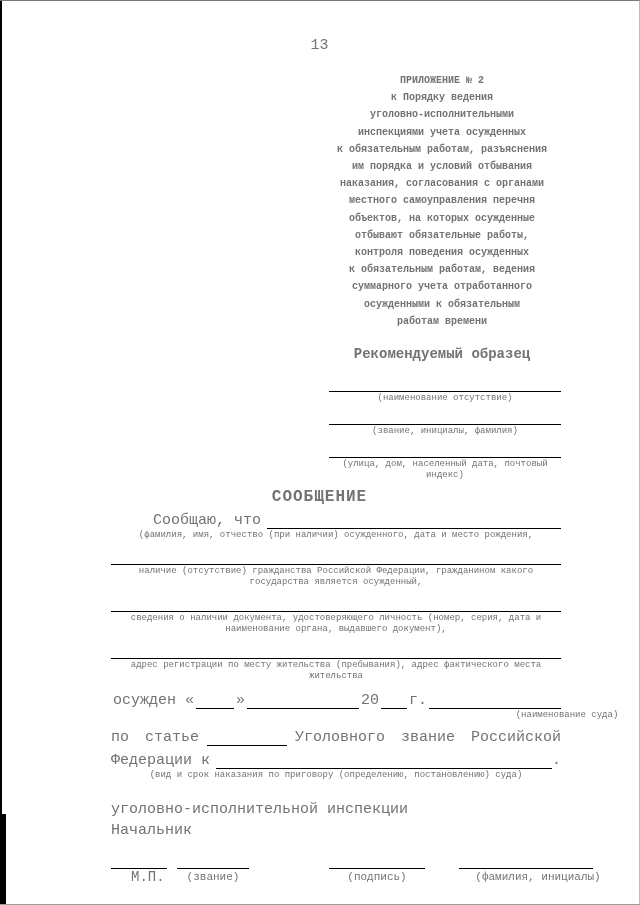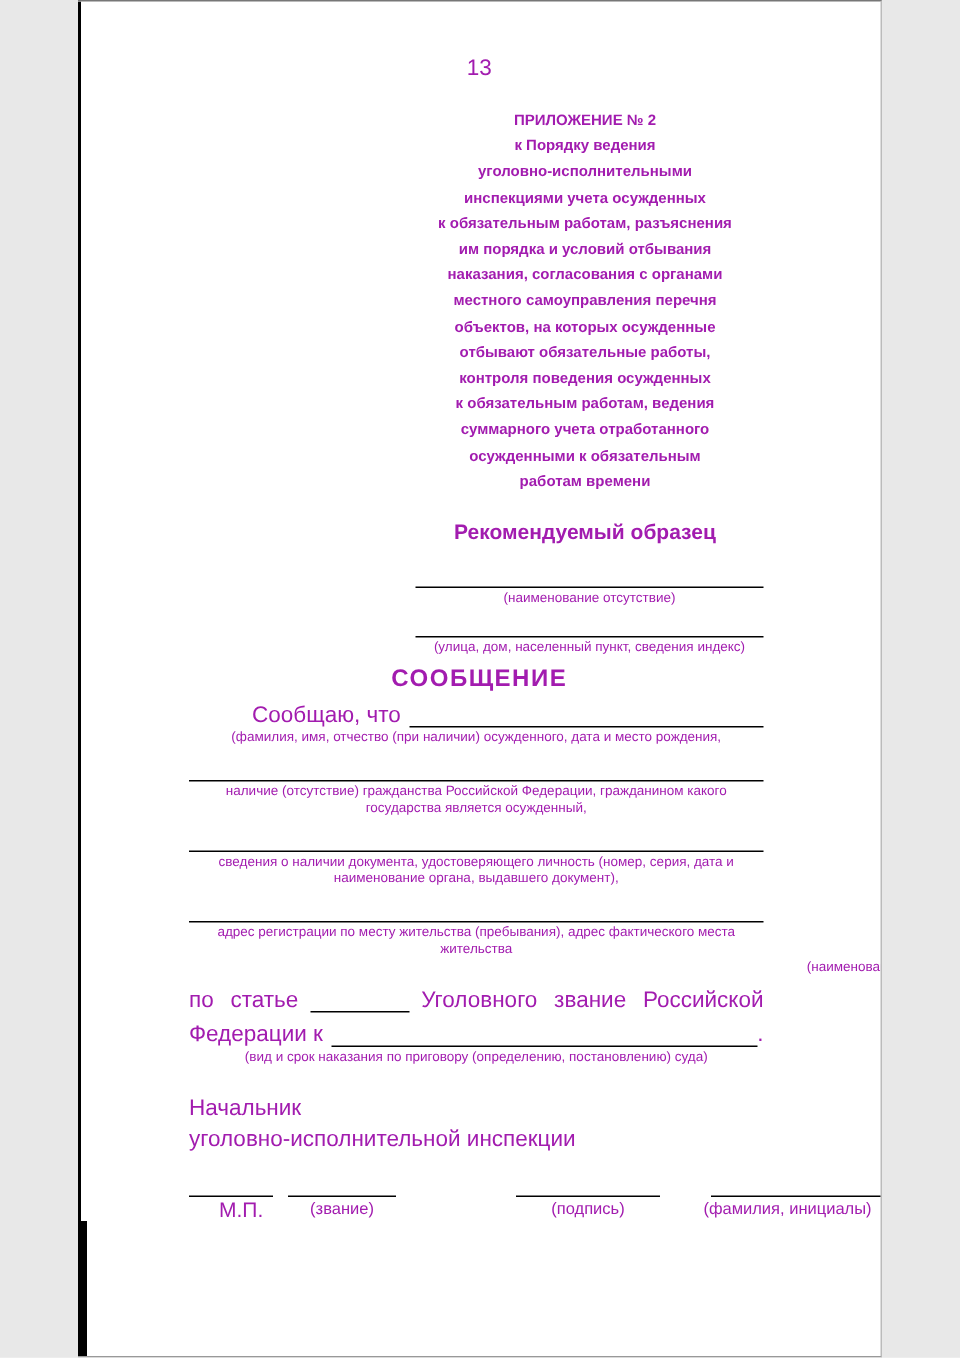--- a/index.html
+++ b/index.html
@@ -1,22 +1,22 @@
 <!DOCTYPE html>
 <html><head>
 <meta charset="utf-8">
 <style>
   html,body { margin:0; padding:0; background:#e8e8e8; }
   .page {
     position:relative;
-    width:536px; height:905px;
+    width:640px; height:905px;
     margin:0 auto;
     background:#ffffff;
-    color:#a21caf;
-    font-family:Liberation Sans, sans-serif;
+    color:#737373;
+    font-family:Liberation Mono, monospace;
     font-size:15px;
     box-sizing:border-box;
     overflow:hidden;
     border-top:1px solid #777;
     border-right:1px solid #bbb;
     border-bottom:1px solid #999;
   }
   .scan-edge-left { position:absolute; left:0; top:0; width:2px; height:100%; background:#000; }
   .scan-corner   { position:absolute; left:0; bottom:0; width:6px; height:90px; background:#000; }
 
@@ -31,21 +31,21 @@
   }
   .recommended { font-weight:bold; font-size:14px; margin-top:16px; text-align:center; }
 
   .header-fields { width:232px; margin:16px 78px 0 auto; }
   .field { margin-bottom:7px; }
   .field .line { border-bottom:1px solid #000; height:13px; }
   .caption { font-size:9px; text-align:center; line-height:11px; margin-top:1px; }
 
   .msg-title { text-align:center; font-weight:bold; font-size:16px; letter-spacing:1px; margin-top:4px; }
 
-  .content { margin:0 78px 0 74px; }
+  .content { margin:0 78px 0 111px; }
   .intro-row { display:flex; align-items:flex-end; margin-top:6px; padding-left:42px; }
   .intro-row .label { white-space:nowrap; padding-right:6px; }
   .blank { border-bottom:1px solid #000; height:15px; display:inline-block; }
   .grow { flex:1 1 auto; }
 
   .rule { border-bottom:1px solid #000; height:15px; margin-top:8px; }
 
   .sentenced-row { display:flex; align-items:flex-end; margin-top:10px; white-space:nowrap; }
   .sentenced-row span { padding:0 2px; }
   .court-caption { margin-left:350px; width:212px; }
@@ -90,21 +90,25 @@
     <div class="recommended">Рекомендуемый образец</div>
   </div>
 
   <div class="header-fields">
     <div class="field">
       <div class="line"></div>
       <div class="caption">(наименование отсутствие)</div>
     </div>
     <div class="field">
       <div class="line"></div>
-      <div class="caption">(улица, дом, населенный пункт, сведения индекс)</div>
+      <div class="caption">(звание, инициалы, фамилия)</div>
+    </div>
+    <div class="field">
+      <div class="line"></div>
+      <div class="caption">(улица, дом, населенный дата, почтовый индекс)</div>
     </div>
   </div>
 
   <div class="msg-title">СООБЩЕНИЕ</div>
 
   <div class="content">
     <div class="intro-row">
       <span class="label">Сообщаю, что</span>
       <span class="blank grow"></span>
     </div>
@@ -112,45 +116,55 @@
 
     <div class="rule"></div>
     <div class="caption">наличие (отсутствие) гражданства Российской Федерации, гражданином какого государства является осужденный,</div>
 
     <div class="rule"></div>
     <div class="caption">сведения о наличии документа, удостоверяющего личность (номер, серия, дата и наименование органа, выдавшего документ),</div>
 
     <div class="rule"></div>
     <div class="caption">адрес регистрации по месту жительства (пребывания), адрес фактического места жительства</div>
 
+    <div class="sentenced-row">
+      <span>осужден «</span>
+      <span class="blank" style="width:34px"></span>
+      <span>»</span>
+      <span class="blank" style="width:108px"></span>
+      <span>20</span>
+      <span class="blank" style="width:22px"></span>
+      <span>г.</span>
+      <span class="blank grow"></span>
+    </div>
     <div class="caption court-caption">(наименование суда)</div>
 
     <div class="article-row">
       <span class="wspace">по статье</span>
       <span class="blank grow" style="margin:0 8px"></span>
       <span class="wspace">Уголовного звание Российской</span>
     </div>
 
     <div class="fed-row">
       <span class="label">Федерации к</span>
       <span class="blank grow"></span>
       <span>.</span>
     </div>
     <div class="caption">(вид и срок наказания по приговору (определению, постановлению) суда)</div>
 
     <div class="chief">
+      <div>уголовно-исполнительной инспекции</div>
       <div>Начальник</div>
-      <div>уголовно-исполнительной инспекции</div>
     </div>
 
     <div class="sig-block">
       <div class="sig-line" style="left:0;   width:56px"></div>
       <div class="sig-line" style="left:66px; width:72px"></div>
       <div class="sig-line" style="left:218px; width:96px"></div>
       <div class="sig-line" style="left:348px; width:134px"></div>
 
       <div class="mp">М.П.</div>
       <div class="sig-caption" style="left:66px; width:72px">(звание)</div>
       <div class="sig-caption" style="left:218px; width:96px">(подпись)</div>
-      <div class="sig-caption" style="left:332px; width:134px">(фамилия, инициалы)</div>
+      <div class="sig-caption" style="left:360px; width:134px">(фамилия, инициалы)</div>
     </div>
   </div>
 </div>
 
 </body></html>

